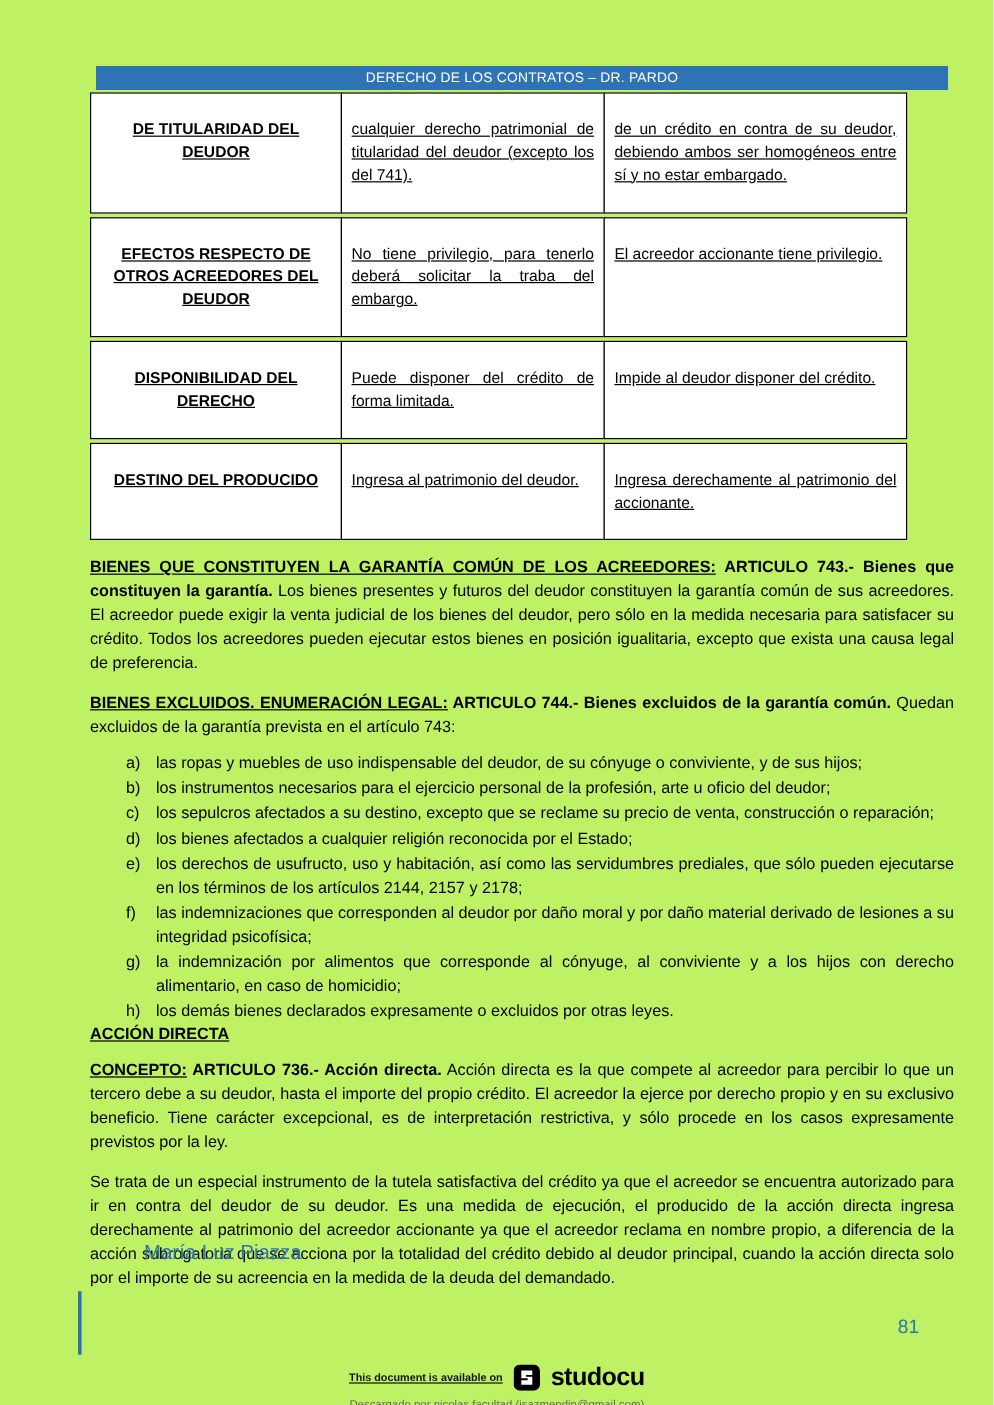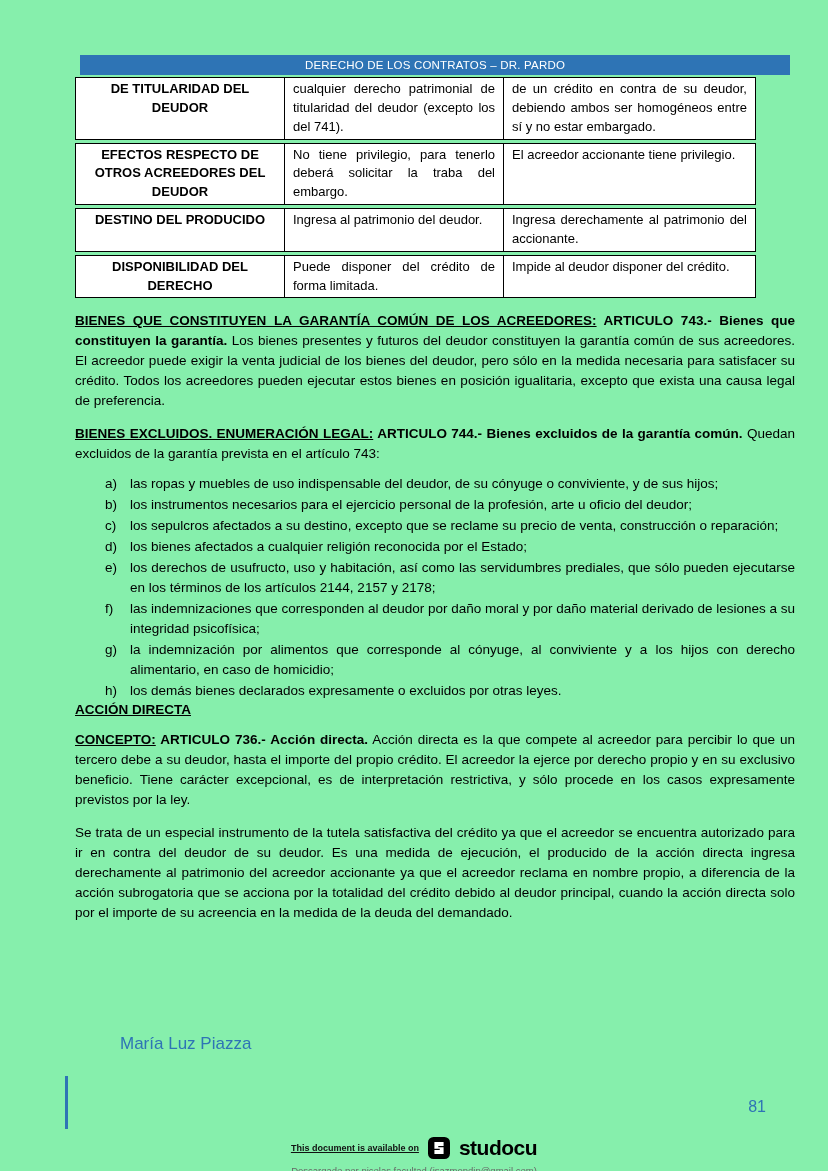--- a/index.html
+++ b/index.html
@@ -3,21 +3,21 @@
 <meta charset="utf-8">
 <style>
   * { box-sizing: border-box; margin: 0; padding: 0; }
   html, body { background: #ffffff; }
   body { font-family: "Liberation Sans", sans-serif; color: #000; }
 
   .page {
     position: relative;
     width: 828px;
     height: 1171px;
-    background: #86efac;
+    background: #bef264;
     margin: 0 auto;
     overflow: hidden;
   }
 
   .content {
     position: absolute;
     left: 75px;
     top: 55px;
     width: 720px;
   }
@@ -32,24 +32,25 @@
     align-items: center;
     justify-content: center;
     letter-spacing: 0.2px;
   }
 
   
   .doc-table { margin-top: 2px; }
   .t-row { display: flex; margin-bottom: 3px; }
   .t-cell {
     border: 1px solid #000;
-    padding: 2px 8px;
+    padding: 21px 8px;
     font-size: 13px;
     line-height: 1.45;
     background: #fff;
+    text-decoration: underline;
   }
   .cell-label {
     width: 210px;
     font-weight: bold;
     text-align: center;
   }
   .cell-mid { width: 220px; margin-left: -1px; text-align: justify; }
   .cell-right { width: 253px; margin-left: -1px; text-align: justify; }
 
   
@@ -150,28 +151,28 @@
         <div class="t-cell cell-label">DE TITULARIDAD DEL DEUDOR</div>
         <div class="t-cell cell-mid">cualquier derecho patrimonial de titularidad del deudor (excepto los del 741).</div>
         <div class="t-cell cell-right">de un crédito en contra de su deudor, debiendo ambos ser homogéneos entre sí y no estar embargado.</div>
       </div>
       <div class="t-row">
         <div class="t-cell cell-label">EFECTOS RESPECTO DE OTROS ACREEDORES DEL DEUDOR</div>
         <div class="t-cell cell-mid">No tiene privilegio, para tenerlo deberá solicitar la traba del embargo.</div>
         <div class="t-cell cell-right">El acreedor accionante tiene privilegio.</div>
       </div>
       <div class="t-row">
+        <div class="t-cell cell-label">DISPONIBILIDAD DEL DERECHO</div>
+        <div class="t-cell cell-mid">Puede disponer del crédito de forma limitada.</div>
+        <div class="t-cell cell-right">Impide al deudor disponer del crédito.</div>
+      </div>
+      <div class="t-row">
         <div class="t-cell cell-label">DESTINO DEL PRODUCIDO</div>
         <div class="t-cell cell-mid">Ingresa al patrimonio del deudor.</div>
         <div class="t-cell cell-right">Ingresa derechamente al patrimonio del accionante.</div>
-      </div>
-      <div class="t-row">
-        <div class="t-cell cell-label">DISPONIBILIDAD DEL DERECHO</div>
-        <div class="t-cell cell-mid">Puede disponer del crédito de forma limitada.</div>
-        <div class="t-cell cell-right">Impide al deudor disponer del crédito.</div>
       </div>
     </div>
 
     <p class="para"><span class="hu">BIENES QUE CONSTITUYEN LA GARANTÍA COMÚN DE LOS ACREEDORES:</span><span class="b"> ARTICULO 743.- Bienes que constituyen la garantía.</span><span> Los bienes presentes y futuros del deudor constituyen la garantía común de sus acreedores. El acreedor puede exigir la venta judicial de los bienes del deudor, pero sólo en la medida necesaria para satisfacer su crédito. Todos los acreedores pueden ejecutar estos bienes en posición igualitaria, excepto que exista una causa legal de preferencia.</span></p>
 
     <p class="para"><span class="hu">BIENES EXCLUIDOS. ENUMERACIÓN LEGAL:</span><span class="b"> ARTICULO 744.- Bienes excluidos de la garantía común.</span><span> Quedan excluidos de la garantía prevista en el artículo 743:</span></p>
 
     <div class="legal-list">
       <div class="legal-item"><span class="marker">a)</span><span>las ropas y muebles de uso indispensable del deudor, de su cónyuge o conviviente, y de sus hijos;</span></div>
       <div class="legal-item"><span class="marker">b)</span><span>los instrumentos necesarios para el ejercicio personal de la profesión, arte u oficio del deudor;</span></div>

